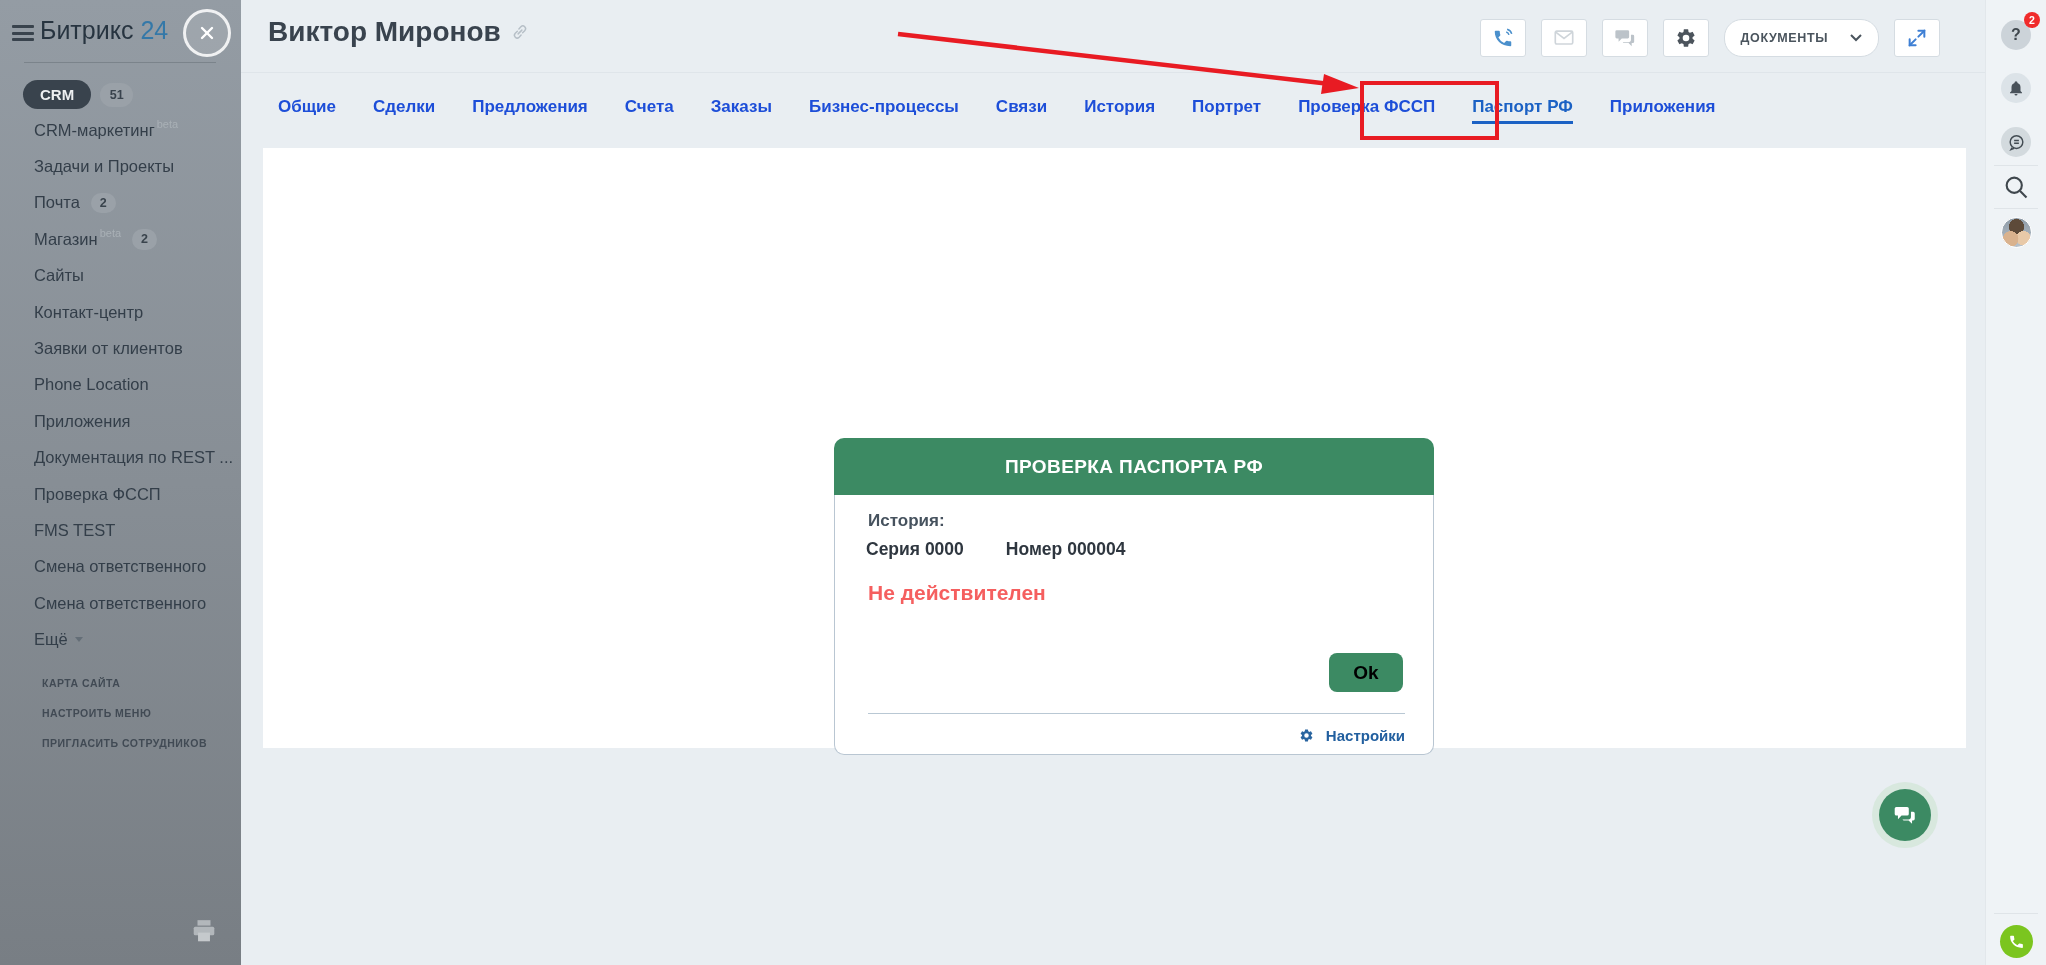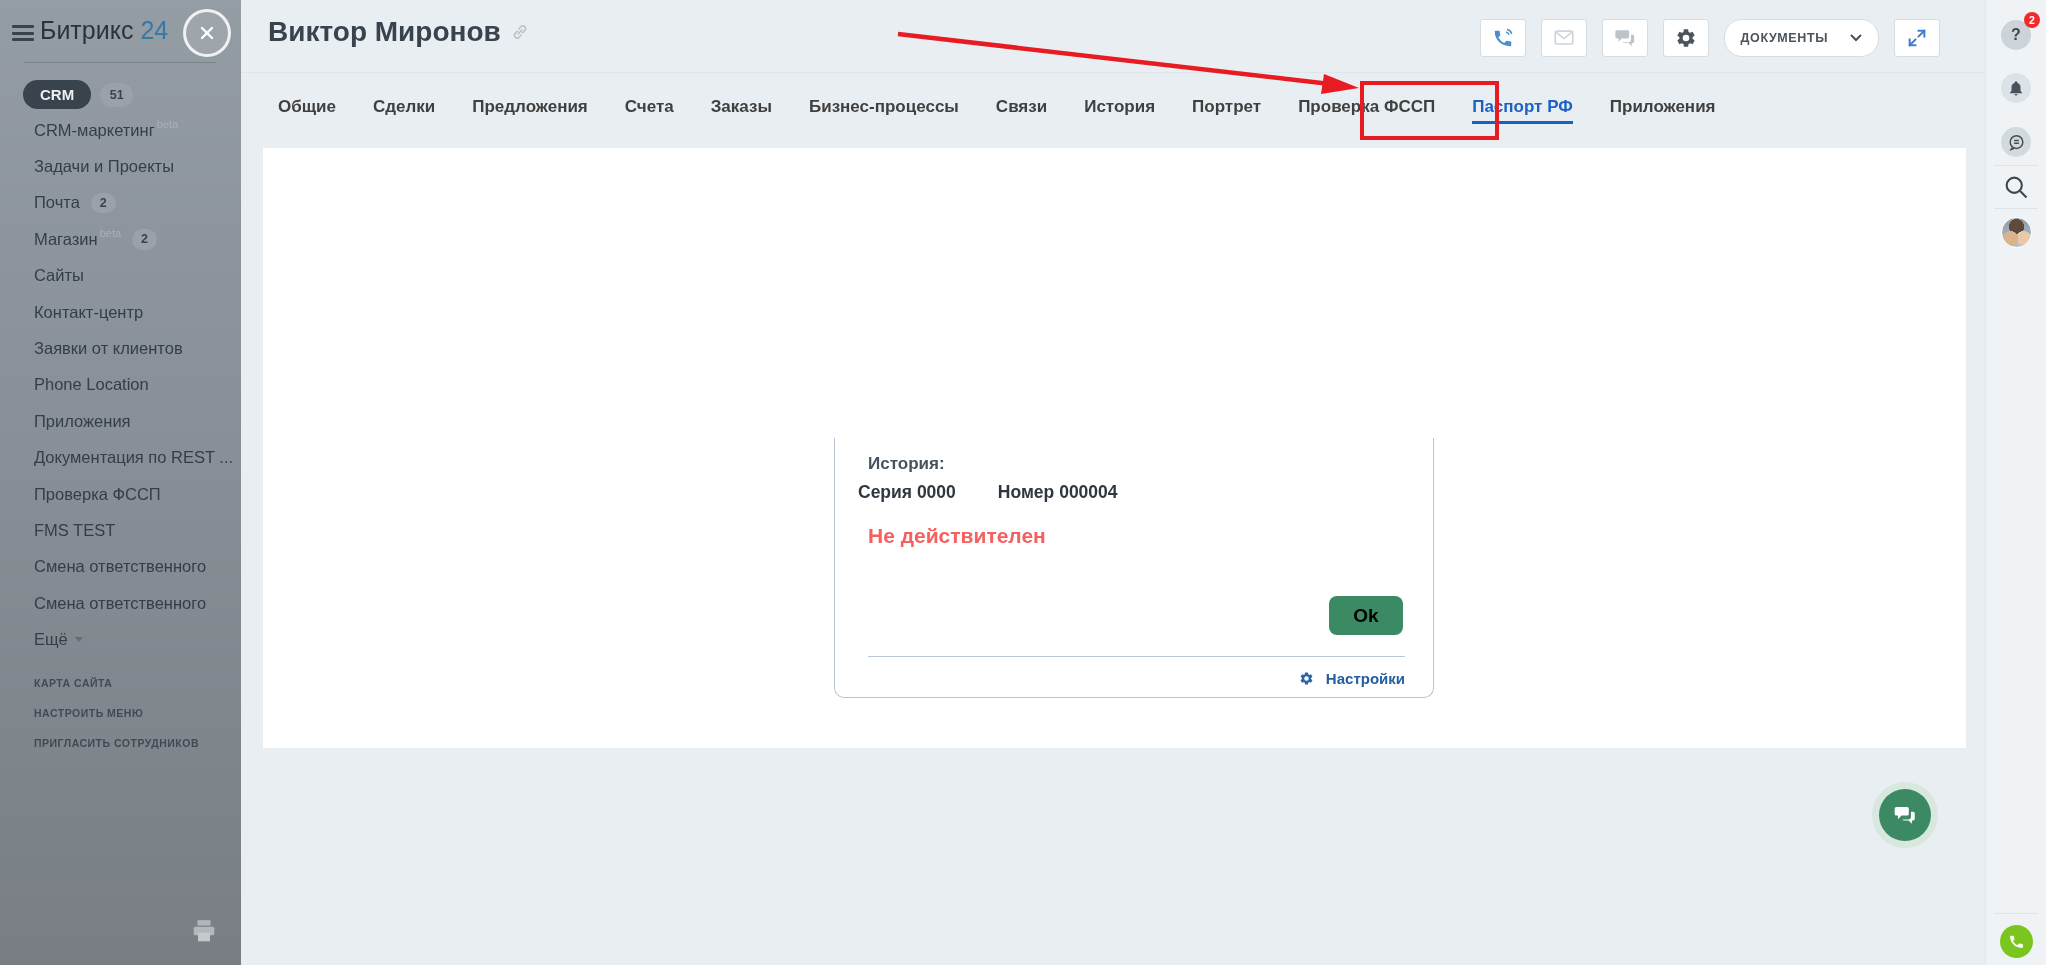--- a/index.html
+++ b/index.html
@@ -26,45 +26,45 @@
     color:#39434d;font-size:12.5px;font-weight:bold;display:flex;align-items:center;justify-content:center;}
   .menu{position:absolute;left:34px;right:6px;top:112px;}
   .menu-item{height:36.4px;display:flex;align-items:center;font-size:16.5px;color:#333e49;white-space:nowrap;cursor:pointer;}
   .beta{font-size:11px;color:#a9b0b6;margin-left:2px;align-self:flex-start;padding-top:6px;}
   .mini-badge{display:inline-flex;margin-left:11px;background:#9aa1a8;color:#3a444d;border-radius:12px;
     font-size:12.5px;font-weight:bold;padding:4px 9px;line-height:1;}
   .caret{display:inline-block;margin-left:7px;width:0;height:0;border-left:4px solid transparent;
     border-right:4px solid transparent;border-top:5px solid #646e77;}
   .side-links{position:absolute;left:34px;top:668px;}
   .side-link{height:30px;display:flex;align-items:center;font-size:10.5px;font-weight:bold;
-    letter-spacing:.5px;color:#414a54;cursor:pointer;}
+    letter-spacing:.5px;color:#414a54;cursor:pointer;margin-left:8px;}
   .printer{position:absolute;left:190px;top:918px;width:28px;height:26px;opacity:.75;}
 
   
   .main{position:absolute;left:241px;top:0;width:1744px;height:965px;background:var(--page-bg,#e9eef2);}
   .page-title{position:absolute;left:27px;top:16px;font-size:28px;color:#39434e;display:flex;align-items:center;gap:10px;font-weight:bold;}
   .toolbar{position:absolute;top:19px;right:45px;display:flex;gap:15px;}
   .tool-btn{height:38px;width:46px;background:#fff;border:1px solid #d5dce2;border-radius:3px;
     display:flex;align-items:center;justify-content:center;cursor:pointer;}
   .docs-btn{width:auto;padding:0 16px;gap:22px;font-size:12.5px;font-weight:bold;color:#4a545d;letter-spacing:.6px;border-radius:18px;}
   .header-sep{position:absolute;left:0;right:0;top:72px;border-top:1px solid #dfe5ea;}
   .tabs{position:absolute;left:37px;top:73px;height:75px;display:flex;align-items:center;gap:37px;}
-  .tab{font-size:17px;font-weight:600;color:#404040;white-space:nowrap;cursor:pointer;padding-bottom:4px;border-bottom:3px solid transparent;}
+  .tab{font-size:17px;font-weight:600;color:#1d4ed8;white-space:nowrap;cursor:pointer;padding-bottom:4px;border-bottom:3px solid transparent;}
   .tab.active{color:var(--tab-blue,#1b61c4);border-bottom-color:var(--tab-blue,#1b61c4);}
   .panel{position:absolute;left:22px;top:148px;width:1703px;height:600px;background:#fff;}
 
   
   .modal{position:absolute;left:571px;top:290px;width:600px;}
   .modal-head{height:57px;background:var(--green,#3c8a63);border-radius:10px 10px 0 0;
     display:flex;align-items:center;justify-content:center;color:#fff;font-size:19px;
     font-weight:bold;letter-spacing:.4px;}
   .modal-body{position:relative;height:260px;background:#fff;border:1px solid #b9c6d2;border-top:none;
     border-radius:0 0 10px 10px;}
   .m-passport{position:absolute;left:33px;top:16px;font-size:17px;font-weight:bold;color:#46525e;}
-  .m-series-row{position:absolute;left:23px;top:44px;display:flex;gap:42px;font-size:17.5px;font-weight:bold;color:#2e363f;justify-content:flex-end;}
+  .m-series-row{position:absolute;left:31px;top:44px;display:flex;gap:42px;font-size:17.5px;font-weight:bold;color:#2e363f;justify-content:flex-end;}
   .m-status{position:absolute;left:33px;top:86px;font-size:21px;font-weight:bold;color:var(--red-status,#f55f5f);}
   .ok-btn{position:absolute;right:30px;top:158px;width:74px;height:39px;background:var(--green,#3c8a63);
     border-radius:8px;color:#000000;font-size:19px;font-weight:bold;display:flex;align-items:center;
     justify-content:center;cursor:pointer;border:none;}
   .m-div{position:absolute;left:33px;right:28px;top:218px;border-top:1px solid #b9c8d4;}
   .m-settings{position:absolute;right:28px;top:232px;display:flex;align-items:center;gap:12px;
     color:#225f9f;font-size:15px;font-weight:bold;cursor:pointer;}
 
   
   .fab{position:absolute;left:1609px;top:634px;width:66px;height:66px;border-radius:50%;
@@ -263,20 +263,23 @@
       <span class="tab">История</span>
       <span class="tab">Портрет</span>
       <span class="tab">Проверка ФССП</span>
       <span class="tab active">Паспорт РФ</span>
       <span class="tab">Приложения</span>
     </div>
 
     <div class="panel">
 
       <div class="modal">
+        <div class="modal-head">
+          <span>ПРОВЕРКА ПАСПОРТА РФ</span>
+        </div>
         <div class="modal-body">
           <div class="m-passport">История:</div>
           <div class="m-series-row">
             <span>Серия 0000</span>
             <span>Номер 000004</span>
           </div>
           <div class="m-status">Не действителен</div>
           <button class="ok-btn">Ok</button>
           <div class="m-div"></div>
           <div class="m-settings">

